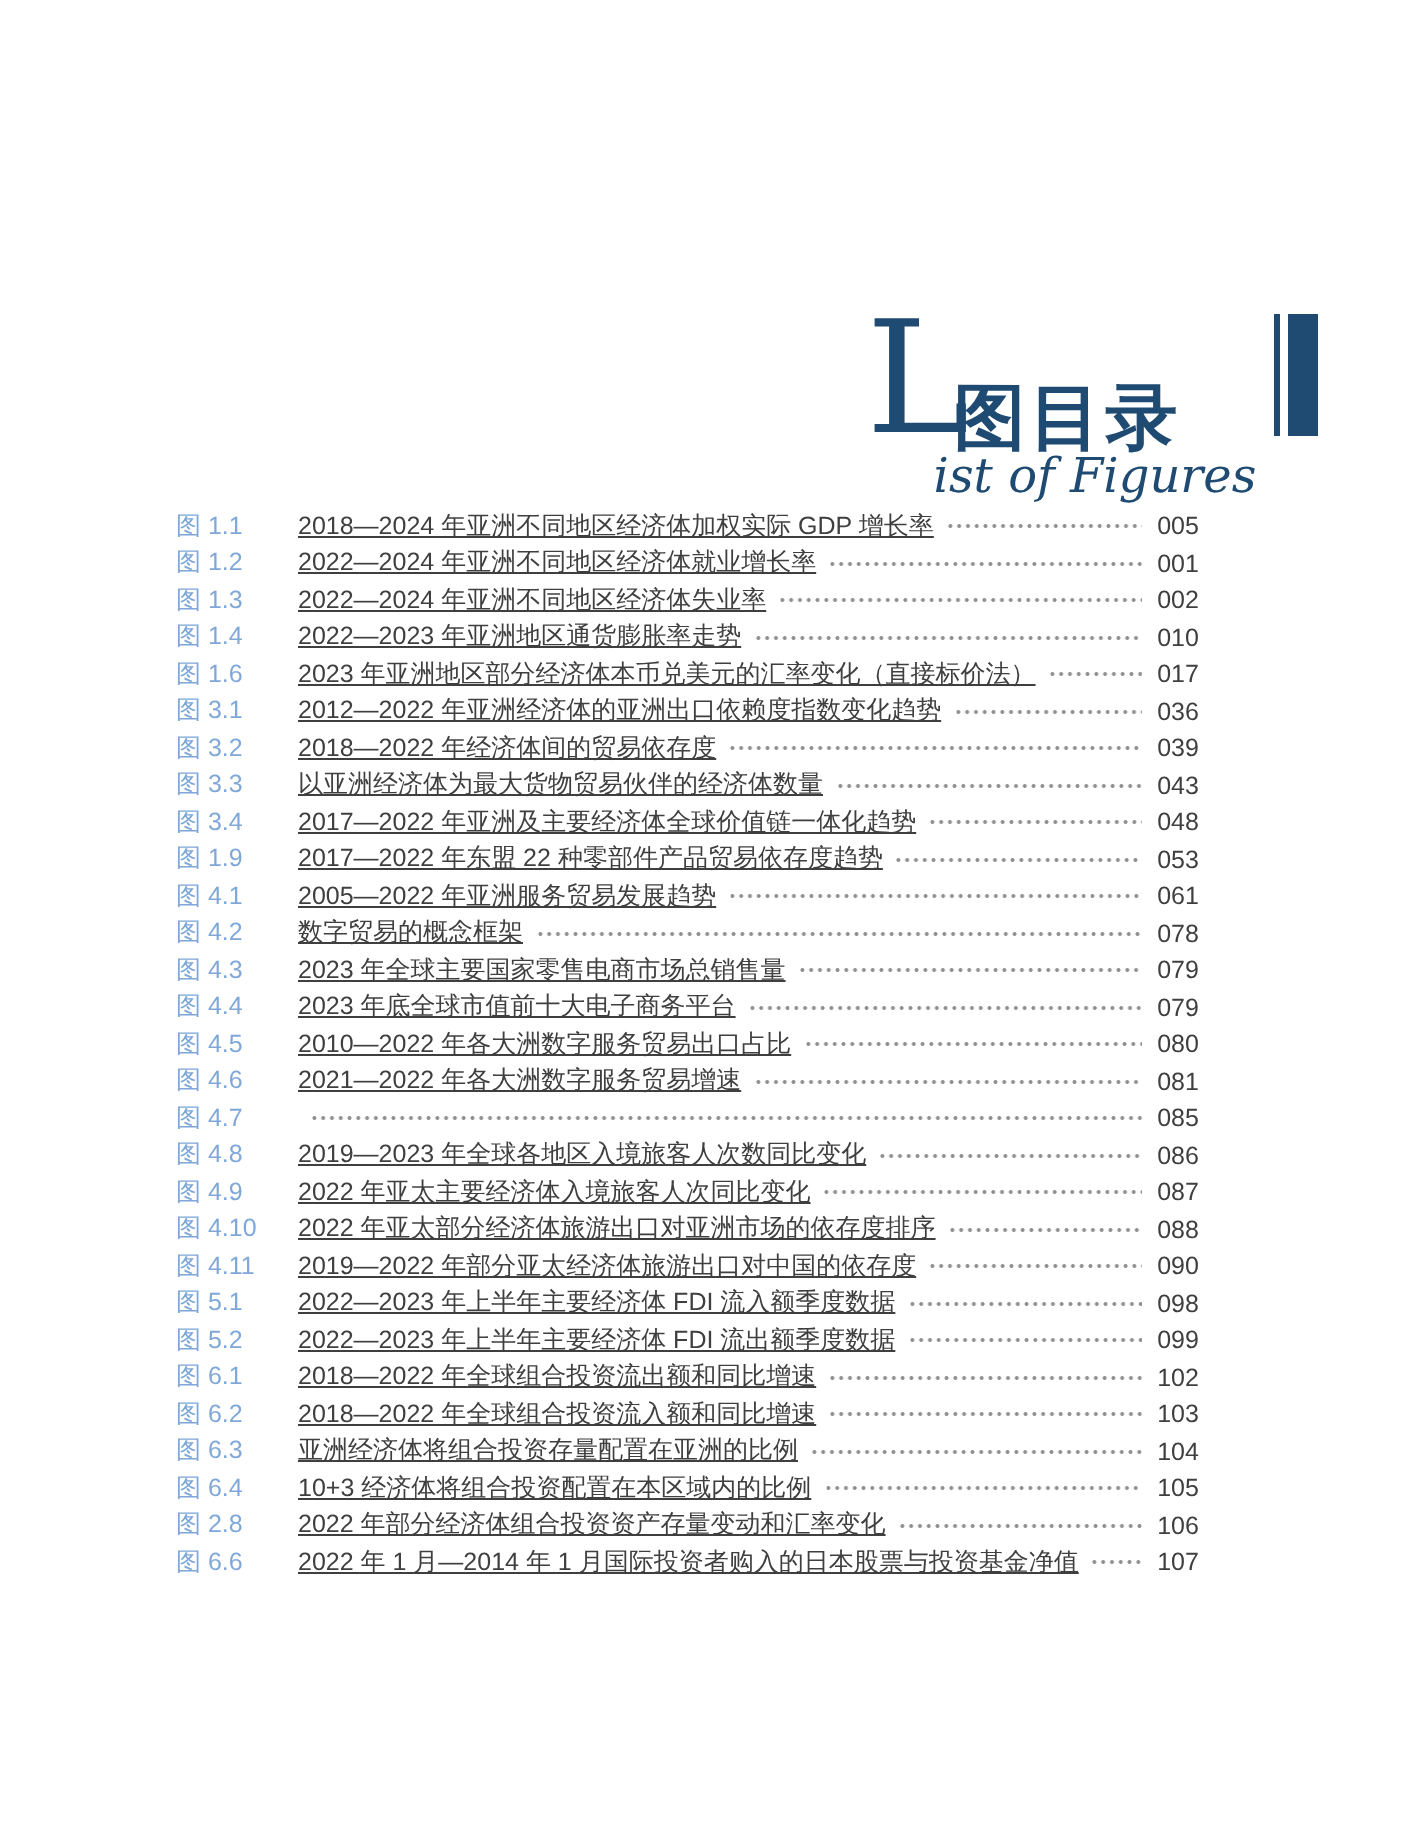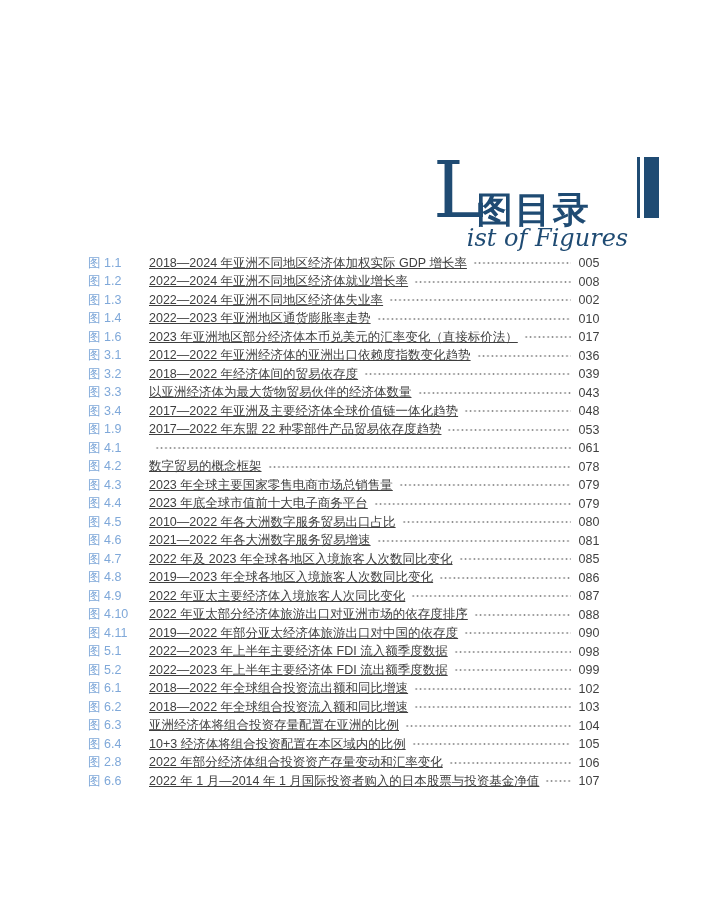--- a/index.html
+++ b/index.html
@@ -126,21 +126,21 @@
       <span class="fig-label">图 1.1</span>
       <span class="fig-title">2018—2024 年亚洲不同地区经济体加权实际 GDP 增长率</span>
       <span class="fig-leader"></span>
       <span class="fig-page">005</span>
     </div>
 
     <div class="fig-row">
       <span class="fig-label">图 1.2</span>
       <span class="fig-title">2022—2024 年亚洲不同地区经济体就业增长率</span>
       <span class="fig-leader"></span>
-      <span class="fig-page">008</span>
+      <span class="fig-page">001</span>
     </div>
 
     <div class="fig-row">
       <span class="fig-label">图 1.3</span>
       <span class="fig-title">2022—2024 年亚洲不同地区经济体失业率</span>
       <span class="fig-leader"></span>
       <span class="fig-page">002</span>
     </div>
 
     <div class="fig-row">
@@ -188,20 +188,21 @@
 
     <div class="fig-row">
       <span class="fig-label">图 1.9</span>
       <span class="fig-title">2017—2022 年东盟 22 种零部件产品贸易依存度趋势</span>
       <span class="fig-leader"></span>
       <span class="fig-page">053</span>
     </div>
 
     <div class="fig-row">
       <span class="fig-label">图 4.1</span>
+      <span class="fig-title">2005—2022 年亚洲服务贸易发展趋势</span>
       <span class="fig-leader"></span>
       <span class="fig-page">061</span>
     </div>
 
     <div class="fig-row">
       <span class="fig-label">图 4.2</span>
       <span class="fig-title">数字贸易的概念框架</span>
       <span class="fig-leader"></span>
       <span class="fig-page">078</span>
     </div>
@@ -229,21 +230,20 @@
 
     <div class="fig-row">
       <span class="fig-label">图 4.6</span>
       <span class="fig-title">2021—2022 年各大洲数字服务贸易增速</span>
       <span class="fig-leader"></span>
       <span class="fig-page">081</span>
     </div>
 
     <div class="fig-row">
       <span class="fig-label">图 4.7</span>
-      <span class="fig-title">2022 年及 2023 年全球各地区入境旅客人次数同比变化</span>
       <span class="fig-leader"></span>
       <span class="fig-page">085</span>
     </div>
 
     <div class="fig-row">
       <span class="fig-label">图 4.8</span>
       <span class="fig-title">2019—2023 年全球各地区入境旅客人次数同比变化</span>
       <span class="fig-leader"></span>
       <span class="fig-page">086</span>
     </div>

